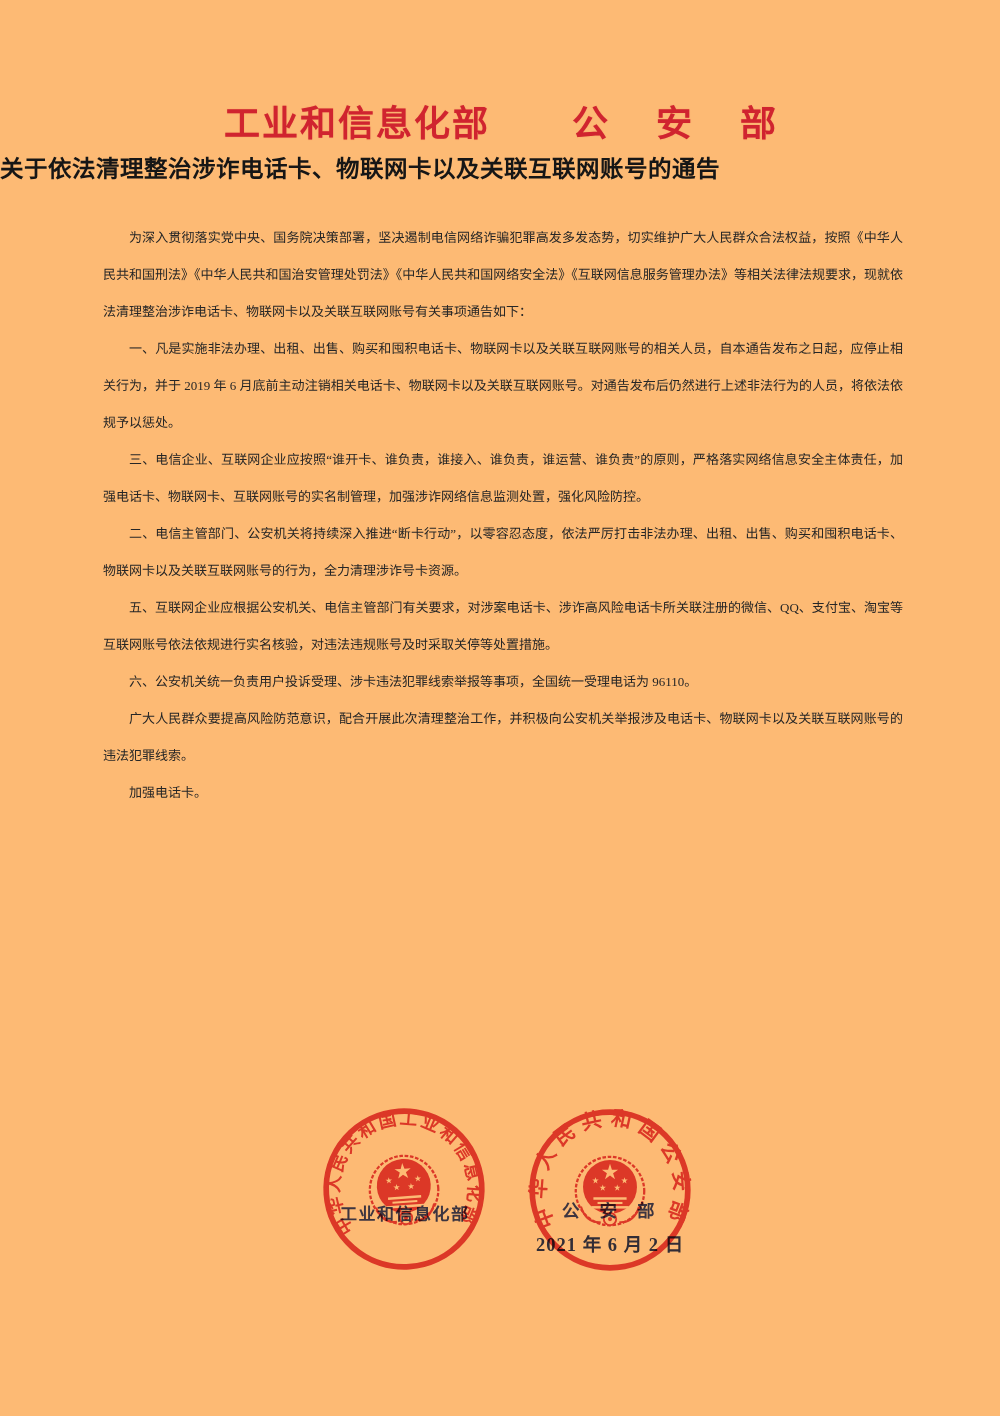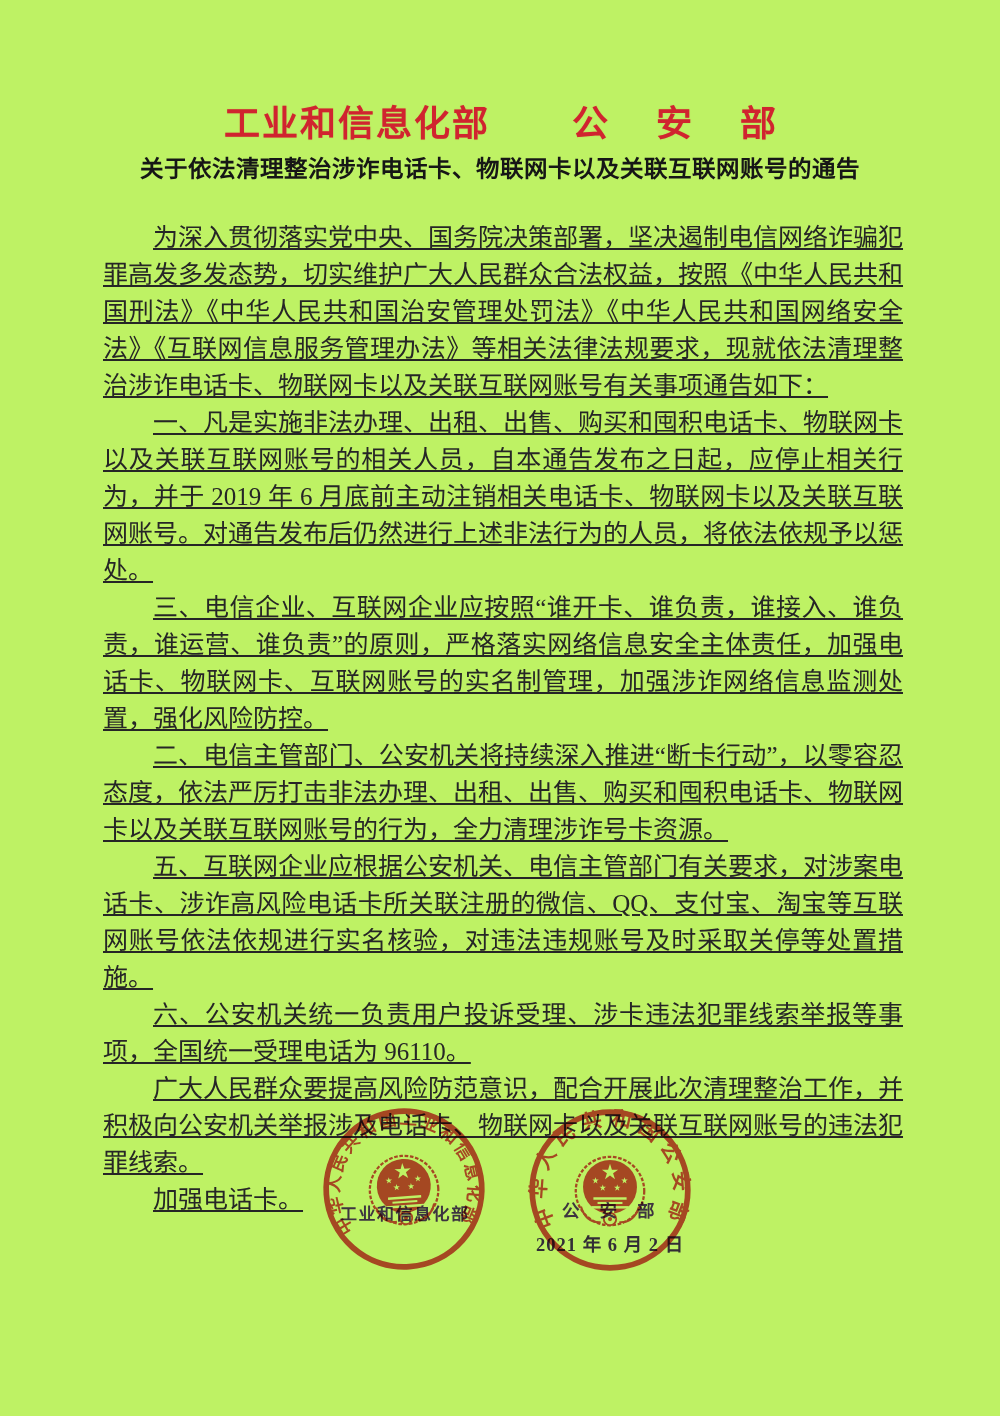--- a/index.html
+++ b/index.html
@@ -1,44 +1,43 @@
 <!DOCTYPE html>
 <html lang="zh-CN"><head>
 <meta charset="utf-8">
 <style>
   html,body{margin:0;padding:0;background:#e9e9e9;}
   .page{
     position:relative;
     width:1000px;height:1416px;
     margin:0 auto;
-    background:#bef264;
+    background:#fdba74;
     font-family:"Liberation Serif","DejaVu Serif",serif;
     color:#262626;
     overflow:hidden;
   }
   
   .agency-line{
     position:absolute;top:94px;left:0;width:1000px;
     display:flex;justify-content:center;align-items:baseline;gap:82px;
     font-size:36px;font-weight:bold;color:#d0242f;
     letter-spacing:2px;
     text-shadow:0 0 1px rgba(208,36,47,.35);
   }
   .agency-line .spaced{letter-spacing:48px;margin-right:-48px;}
   .doc-title{
     position:absolute;top:150px;left:0;width:1000px;margin:0;
-    text-align:center;
     font-size:23.5px;font-weight:bold;color:#161616;
     letter-spacing:.5px;
   }
   
   .doc-body{
     position:absolute;top:219px;left:103px;width:800px;
-    font-size:25px;line-height:37px;
-    text-align:justify;text-justify:inter-ideograph;text-decoration:underline;
+    font-size:13px;line-height:37px;
+    text-align:justify;text-justify:inter-ideograph;
   }
   .doc-body p{margin:0;text-indent:2em;}
   
   .seal-area{position:absolute;inset:0;pointer-events:none;}
   .signature{
     position:absolute;color:#3d3540;font-weight:bold;white-space:nowrap;z-index:1;
   }
   .signature-miit{top:1200px;left:340px;font-size:17px;letter-spacing:1.5px;}
   .signature-mps{top:1197px;left:562px;font-size:17.5px;letter-spacing:20px;}
   .seal-date{

